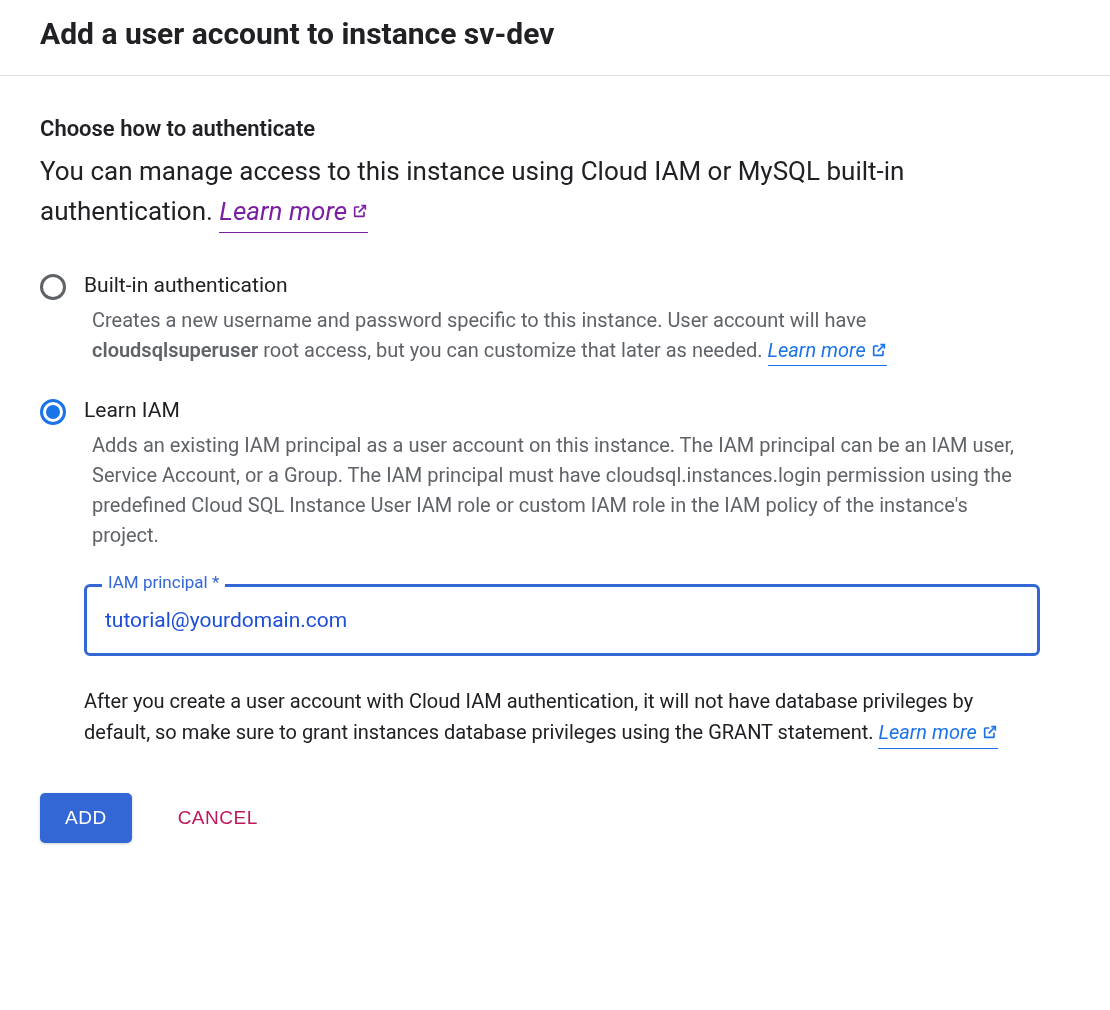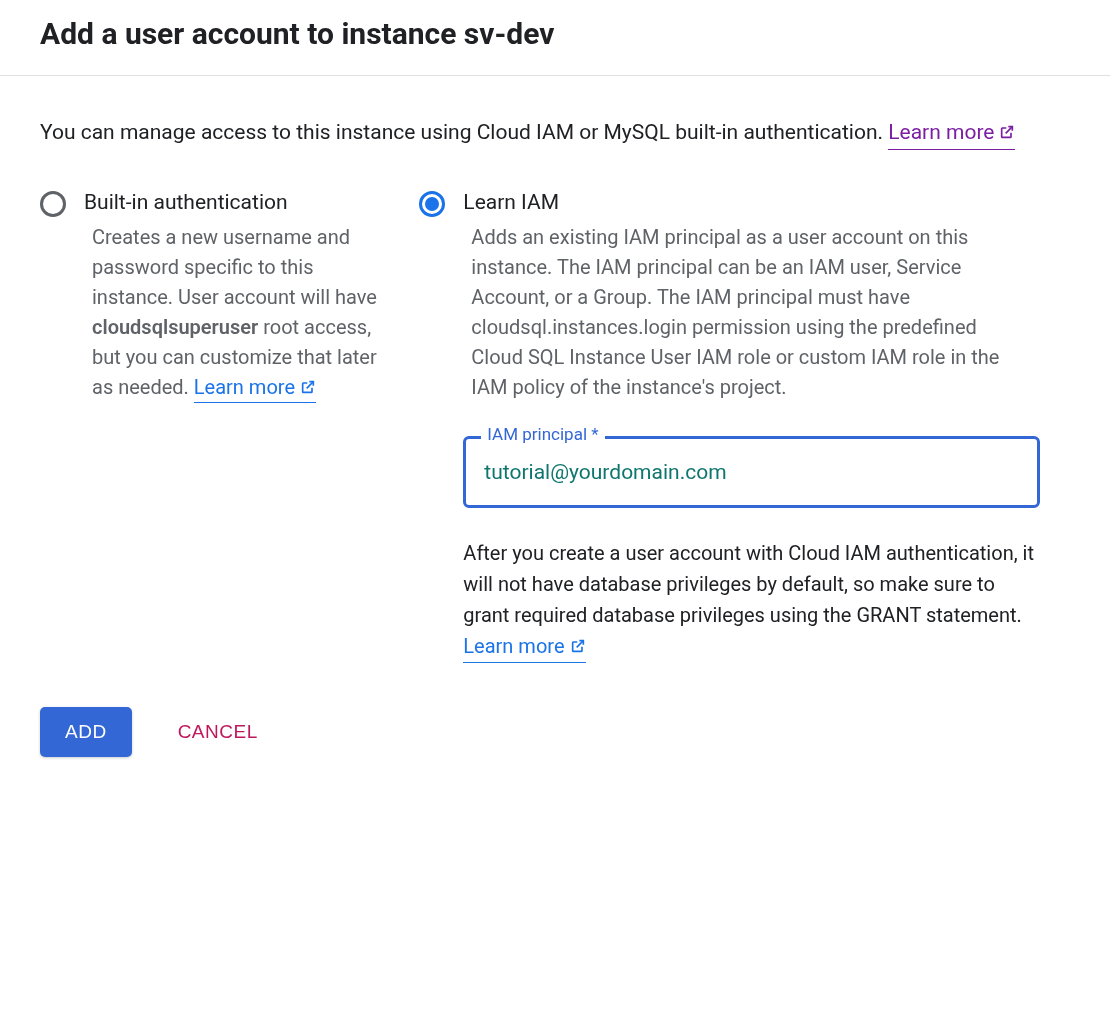--- a/index.html
+++ b/index.html
@@ -29,45 +29,46 @@
   .content {
     padding: 40px 40px 0 40px;
     max-width: 1080px;
   }
   .section-title {
     font-size: 22px;
     font-weight: 600;
     margin: 0 0 10px 0;
   }
   .section-desc {
-    font-size: 21px;
+    font-size: 26px;
     color: #202124;
     line-height: 1.55;
     margin: 0 0 40px 0;
   }
   a.link {
     color: #1a73e8;
     text-decoration: none;
     border-bottom: 1px solid #1a73e8;
     display: inline-flex;
     align-items: center;
     gap: 5px;
+    font-style: italic;
   }
   a.link.visited {
     color: #7b1fa2;
     border-bottom-color: #7b1fa2;
   }
   .ext-icon {
     width: 16px;
     height: 16px;
     display: inline-block;
   }
   .radio-group {
     display: flex;
-    flex-direction: row;
+    flex-direction: column;
     gap: 24px;
   }
   .radio-option {
     display: flex;
     align-items: flex-start;
     gap: 18px;
   }
   .radio-circle {
     flex-shrink: 0;
     width: 26px;
@@ -122,21 +123,21 @@
     text-align: right;
   }
   .text-input {
     width: 100%;
     padding: 21px 18px;
     font-size: 21px;
     border: 3px solid #3367d6;
     border-radius: 6px;
     outline: none;
     font-family: inherit;
-    color: #0f766e;
+    color: #1d4ed8;
   }
   .helper-text {
     font-size: 20px;
     color: #202124;
     line-height: 1.55;
     margin: 30px 0 0 0;
   }
   .button-row {
     display: flex;
     gap: 42px;
@@ -169,20 +170,21 @@
 </head>
 <body>
 
 <div class="header">
   <h1>Add a user account to instance sv-dev</h1>
 </div>
 <hr class="divider">
 
 <div class="content">
 
+  <h2 class="section-title">Choose how to authenticate</h2>
   <p class="section-desc">
     <span>You can manage access to this instance using Cloud IAM or MySQL built-in authentication. </span><a href="#" class="link visited">
         <span>Learn more</span>
       <svg class="ext-icon" viewBox="0 0 24 24" fill="none" stroke="#7b1fa2" stroke-width="2.5">
           <path d="M18 13v6a1 1 0 0 1-1 1H5a1 1 0 0 1-1-1V7a1 1 0 0 1 1-1h6"></path>
           <path d="M14 4h6v6"></path>
           <path d="M10 14L20 4"></path>
         </svg>
       </a>
   </p>
@@ -211,21 +213,21 @@
       <div class="radio-body">
         <p class="radio-label">Learn IAM</p>
         <p class="radio-desc">Adds an existing IAM principal as a user account on this instance. The IAM principal can be an IAM user, Service Account, or a Group. The IAM principal must have cloudsql.instances.login permission using the predefined Cloud SQL Instance User IAM role or custom IAM role in the IAM policy of the instance's project.</p>
 
         <div class="input-wrapper">
           <span class="floating-label">IAM principal *</span>
           <input type="text" class="text-input" value="tutorial@yourdomain.com" style="">
         </div>
 
         <p class="helper-text">
-          <span>After you create a user account with Cloud IAM authentication, it will not have database privileges by default, so make sure to grant required database privileges using the GRANT statement. </span><a href="#" class="link">
+          <span>After you create a user account with Cloud IAM authentication, it will not have database privileges by default, so make sure to grant instances database privileges using the GRANT statement. </span><a href="#" class="link">
               <span>Learn more</span>
             <svg class="ext-icon" viewBox="0 0 24 24" fill="none" stroke="#1a73e8" stroke-width="2.5">
                 <path d="M18 13v6a1 1 0 0 1-1 1H5a1 1 0 0 1-1-1V7a1 1 0 0 1 1-1h6"></path>
                 <path d="M14 4h6v6"></path>
                 <path d="M10 14L20 4"></path>
               </svg>
             </a>
         </p>
       </div>
     </div>

